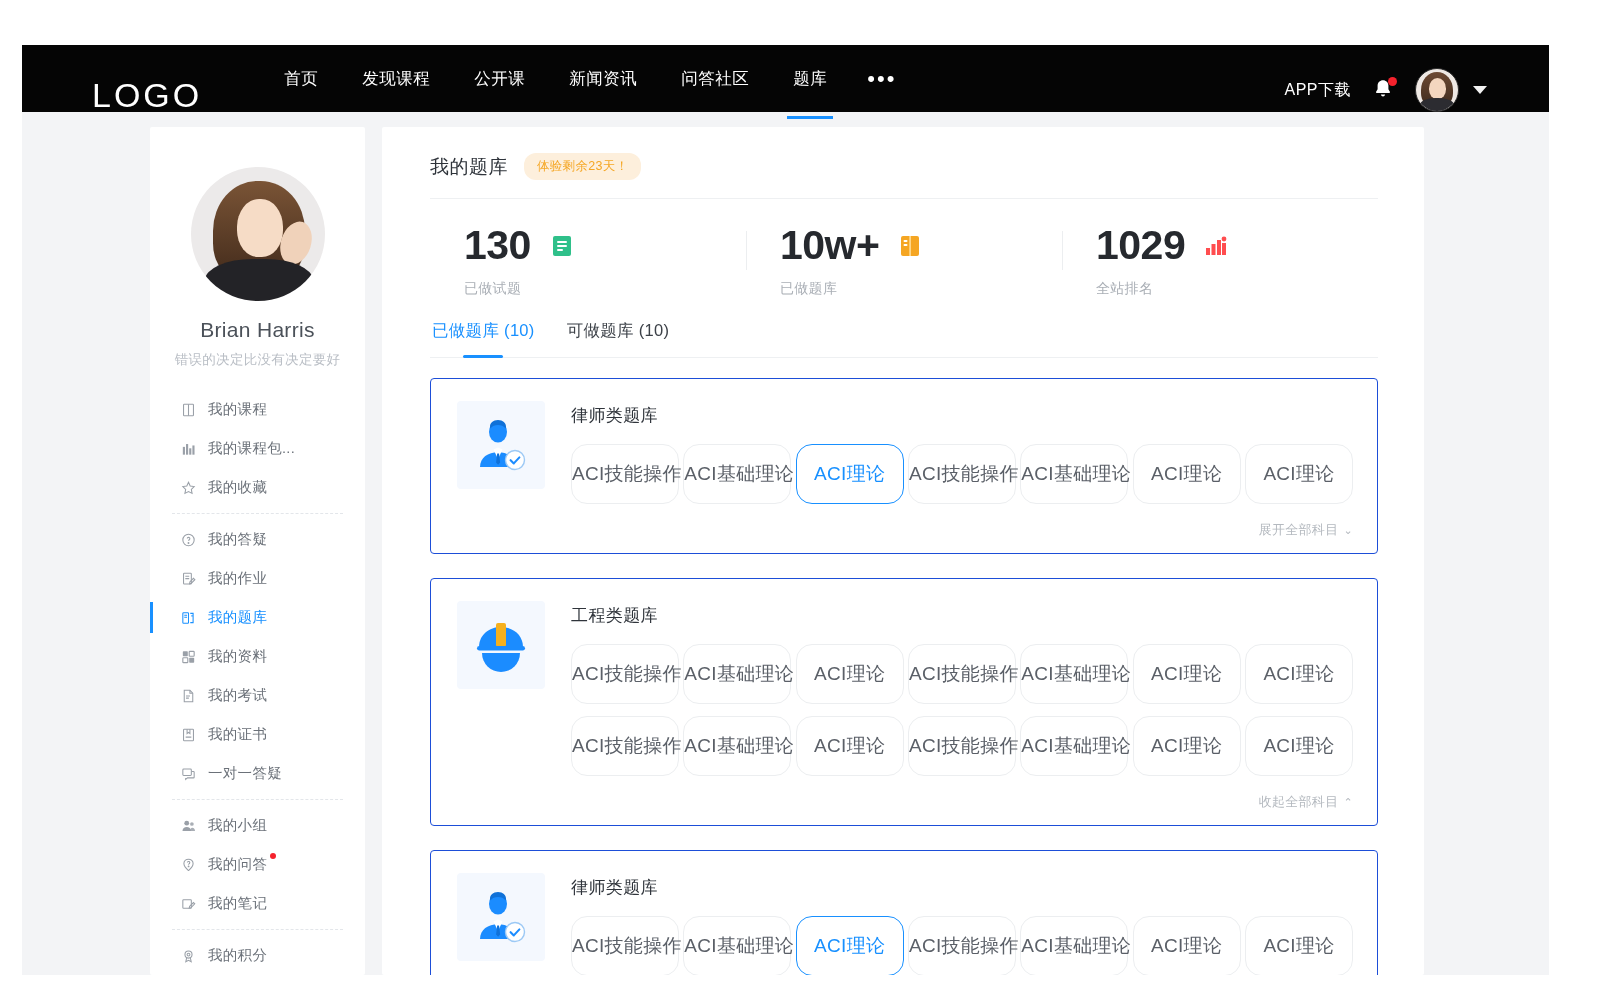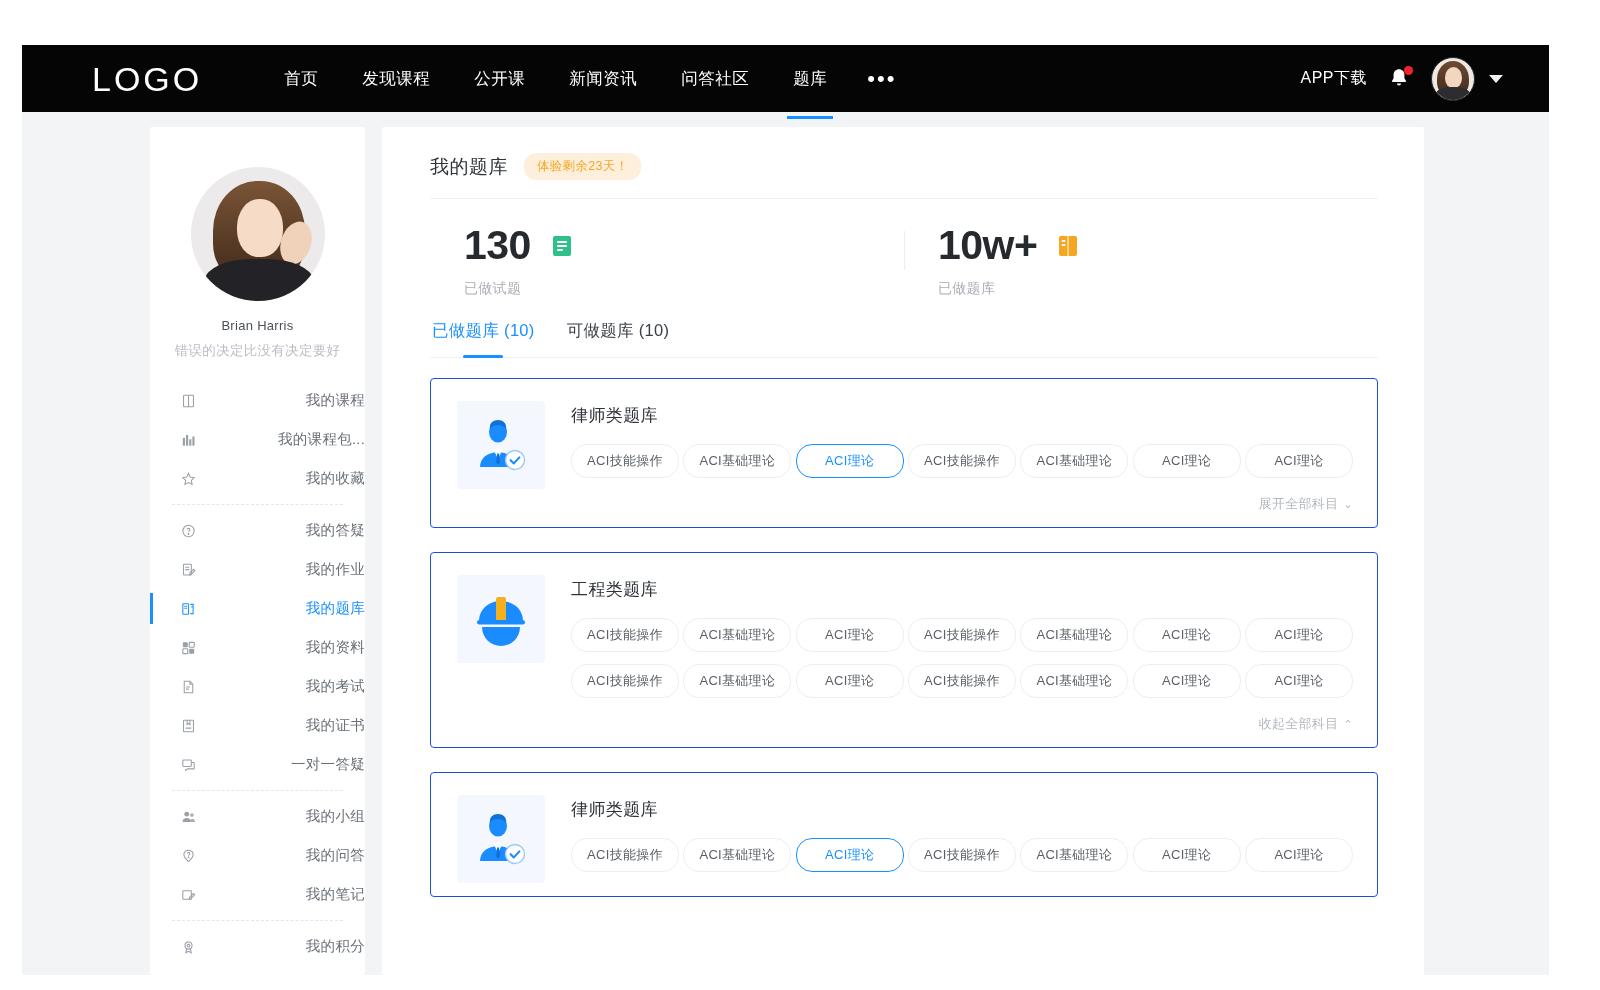--- a/index.html
+++ b/index.html
@@ -27,22 +27,22 @@
     background: #f3f4f6;
     overflow: hidden;
   }
 
   
   .topbar {
     position: relative;
     height: 67px;
     background: #050505;
     display: flex;
-    align-items: center;
-    padding: 0 0 0 0;
+    align-items: flex-end;
+    padding: 0 16px 0 0;
     box-sizing: border-box;
   }
   .logo {
     color: #ffffff;
     font-size: 34px;
     letter-spacing: 3px;
     font-weight: 300;
     margin-left: 70px;
     margin-right: 60px;
     line-height: 1;
@@ -213,21 +213,21 @@
   .profile-pic .p-arm {
     position: absolute;
     right: 14px; top: 54px;
     width: 30px; height: 44px;
     border-radius: 50%;
     background: #f0d2ba;
     transform: rotate(18deg);
   }
   .profile-name {
     margin-top: 17px;
-    font-size: 13px;
+    font-size: 21px;
     color: #4b5159;
     letter-spacing: .3px;
   }
   .profile-motto {
     margin-top: 9px;
     font-size: 13.5px;
     color: #b9bec5;
     letter-spacing: .3px;
   }
   .menu {
@@ -240,21 +240,20 @@
     margin: 6px 22px;
   }
   .menu-item {
     position: relative;
     display: flex;
     align-items: center;
     height: 39px;
     padding-left: 58px;
     cursor: pointer;
     box-sizing: border-box;
-    justify-content: flex-end;
   }
   .menu-item .mi-icon {
     position: absolute;
     left: 30px;
     top: 50%;
     transform: translateY(-50%);
     width: 17px;
     height: 17px;
     display: flex;
     align-items: center;
@@ -419,24 +418,24 @@
   .tag-row {
     display: flex;
     flex-wrap: nowrap;
     gap: 0;
     justify-content: space-between;
     margin-bottom: 12px;
   }
   .tag {
     border: 1px solid #eceef0;
     border-radius: 16px;
-    padding: 7px 0;
+    padding: 16px 0;
     width: 108px;
     text-align: center;
-    font-size: 13px;
+    font-size: 19px;
     color: #5b6068;
     cursor: pointer;
     box-sizing: border-box;
     letter-spacing: .3px;
     background: #fff;
     white-space: nowrap;
   }
   .tag.sel {
     border-color: #1890ff;
     color: #1890ff;
@@ -685,20 +684,35 @@
       <div class="stat-icon">
                     <svg width="24" height="26" viewBox="0 0 24 26">
         <rect x="3" y="3" width="18" height="20" rx="2" fill="#f5a623"></rect>
         <rect x="11.2" y="3" width="1.8" height="20" fill="#ffd78a"></rect>
         <rect x="5.5" y="7" width="4" height="2" rx="1" fill="#ffffff"></rect>
         <rect x="5.5" y="11" width="4" height="2" rx="1" fill="#ffffff"></rect>
       </svg>
                   </div>
     </div>
     <div class="stat-label">已做题库</div>
+              </div>
+              <div class="stat">
+    <div class="stat-top">
+      <div class="stat-value"><span>1029</span><span class="unit"></span></div>
+      <div class="stat-icon">
+                    <svg width="26" height="26" viewBox="0 0 26 26">
+        <rect x="3" y="15" width="4" height="7" fill="#ff4d4f"></rect>
+        <rect x="8.5" y="11" width="4" height="11" fill="#ff4d4f"></rect>
+        <rect x="14" y="7" width="4" height="15" fill="#ff4d4f"></rect>
+        <circle cx="21" cy="6" r="2.4" fill="#ff4d4f"></circle>
+        <path d="M19 10h4v12h-4z" fill="#ff4d4f"></path>
+      </svg>
+                  </div>
+    </div>
+    <div class="stat-label">全站排名</div>
               </div>
             </div>
 
           <div class="tabs" id="tabs-container">
               <div class="tab active">已做题库 (10)</div>
               <div class="tab">可做题库 (10)</div>
             </div>
 
           <div class="cards" id="cards-container">
               <div class="card">

